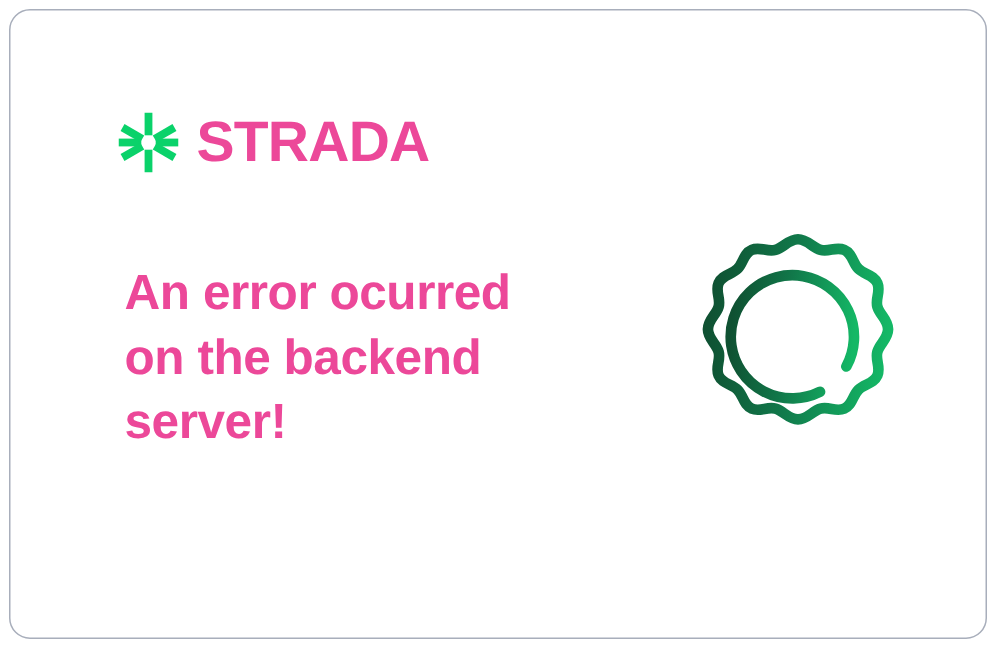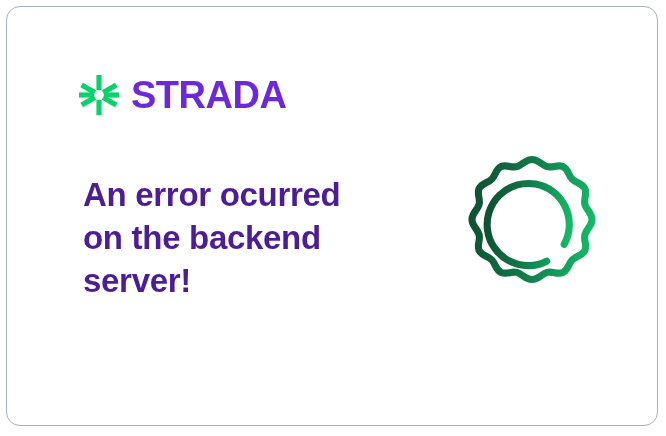--- a/index.html
+++ b/index.html
@@ -39,37 +39,37 @@
   #brand-mark {
     width: 40px;
     height: 40px;
     display: block;
     flex: 0 0 auto;
   }
   #brand-wordmark {
     font-size: 38px;
     font-weight: 700;
     letter-spacing: -0.5px;
-    color: #6d28d9;
+    color: #ec4899;
     line-height: 1;
     white-space: nowrap;
     font-family: "Liberation Sans", sans-serif;
   }
 
   
   #error-message {
     position: absolute;
     left: 76px;
     top: 166px;
     width: 300px;
     font-size: 33px;
     font-weight: 700;
     line-height: 43px;
     letter-spacing: -0.3px;
-    color: #4c1d95;
+    color: #ec4899;
     white-space: pre-line;
   }
 
   
   #gear-illustration {
     position: absolute;
     left: 446px;
     top: 143px;
     width: 158px;
     height: 158px;

